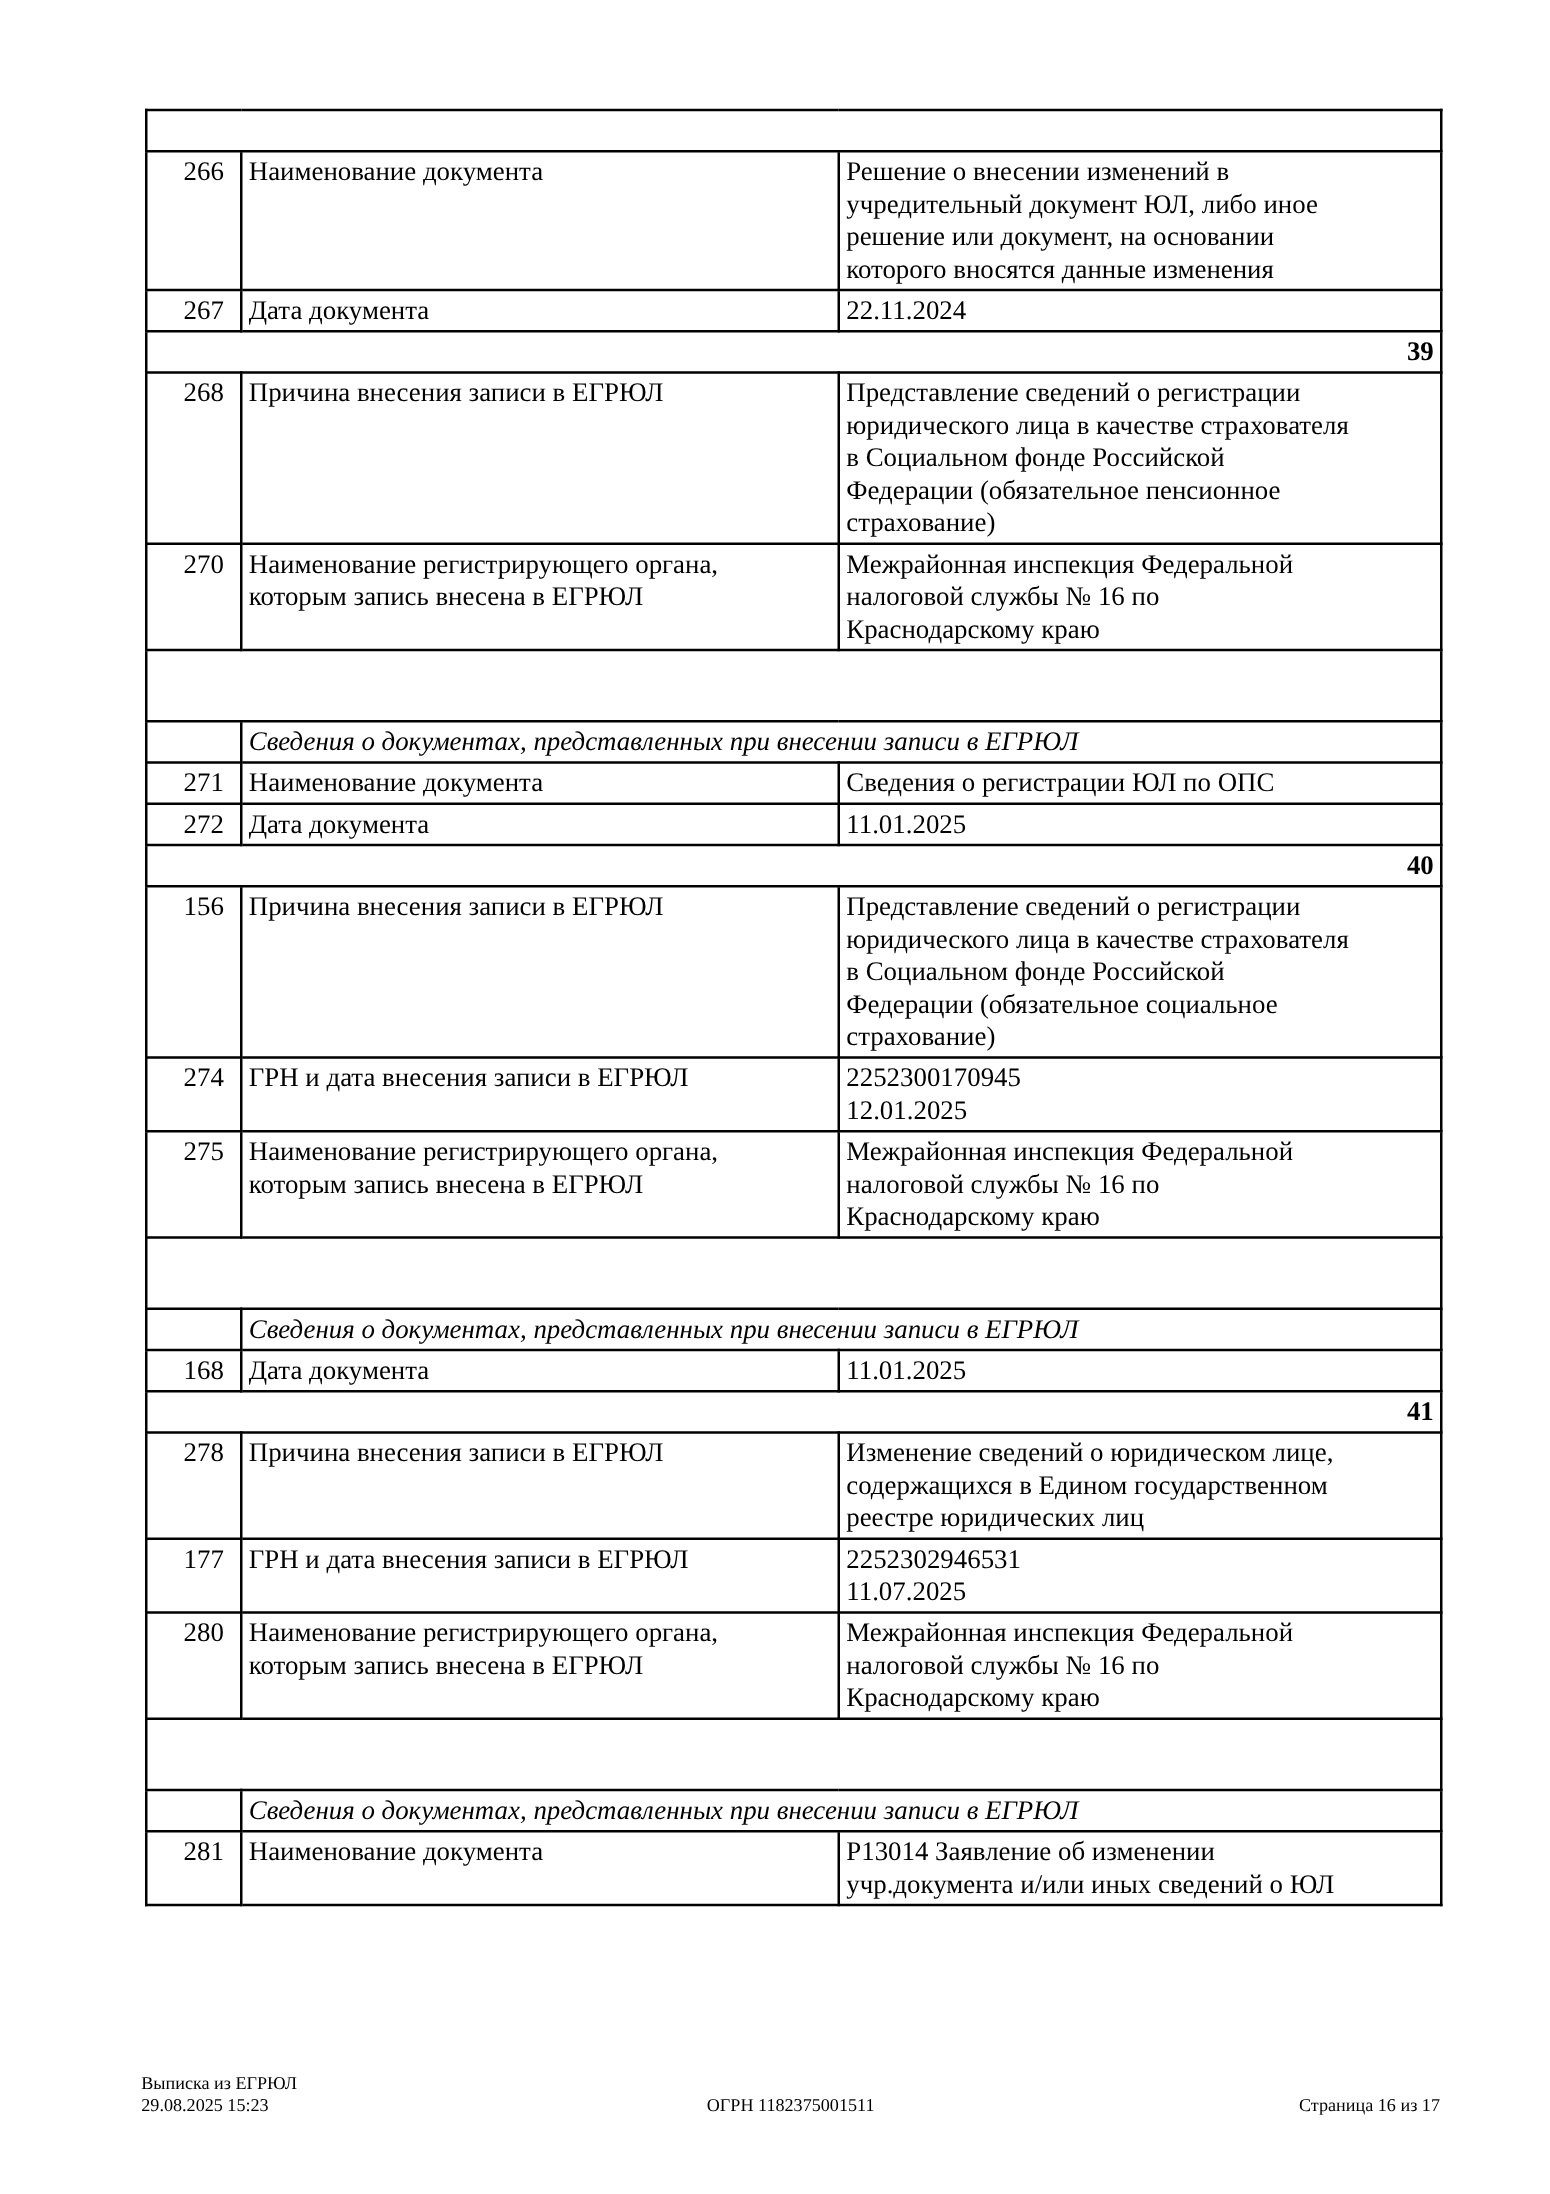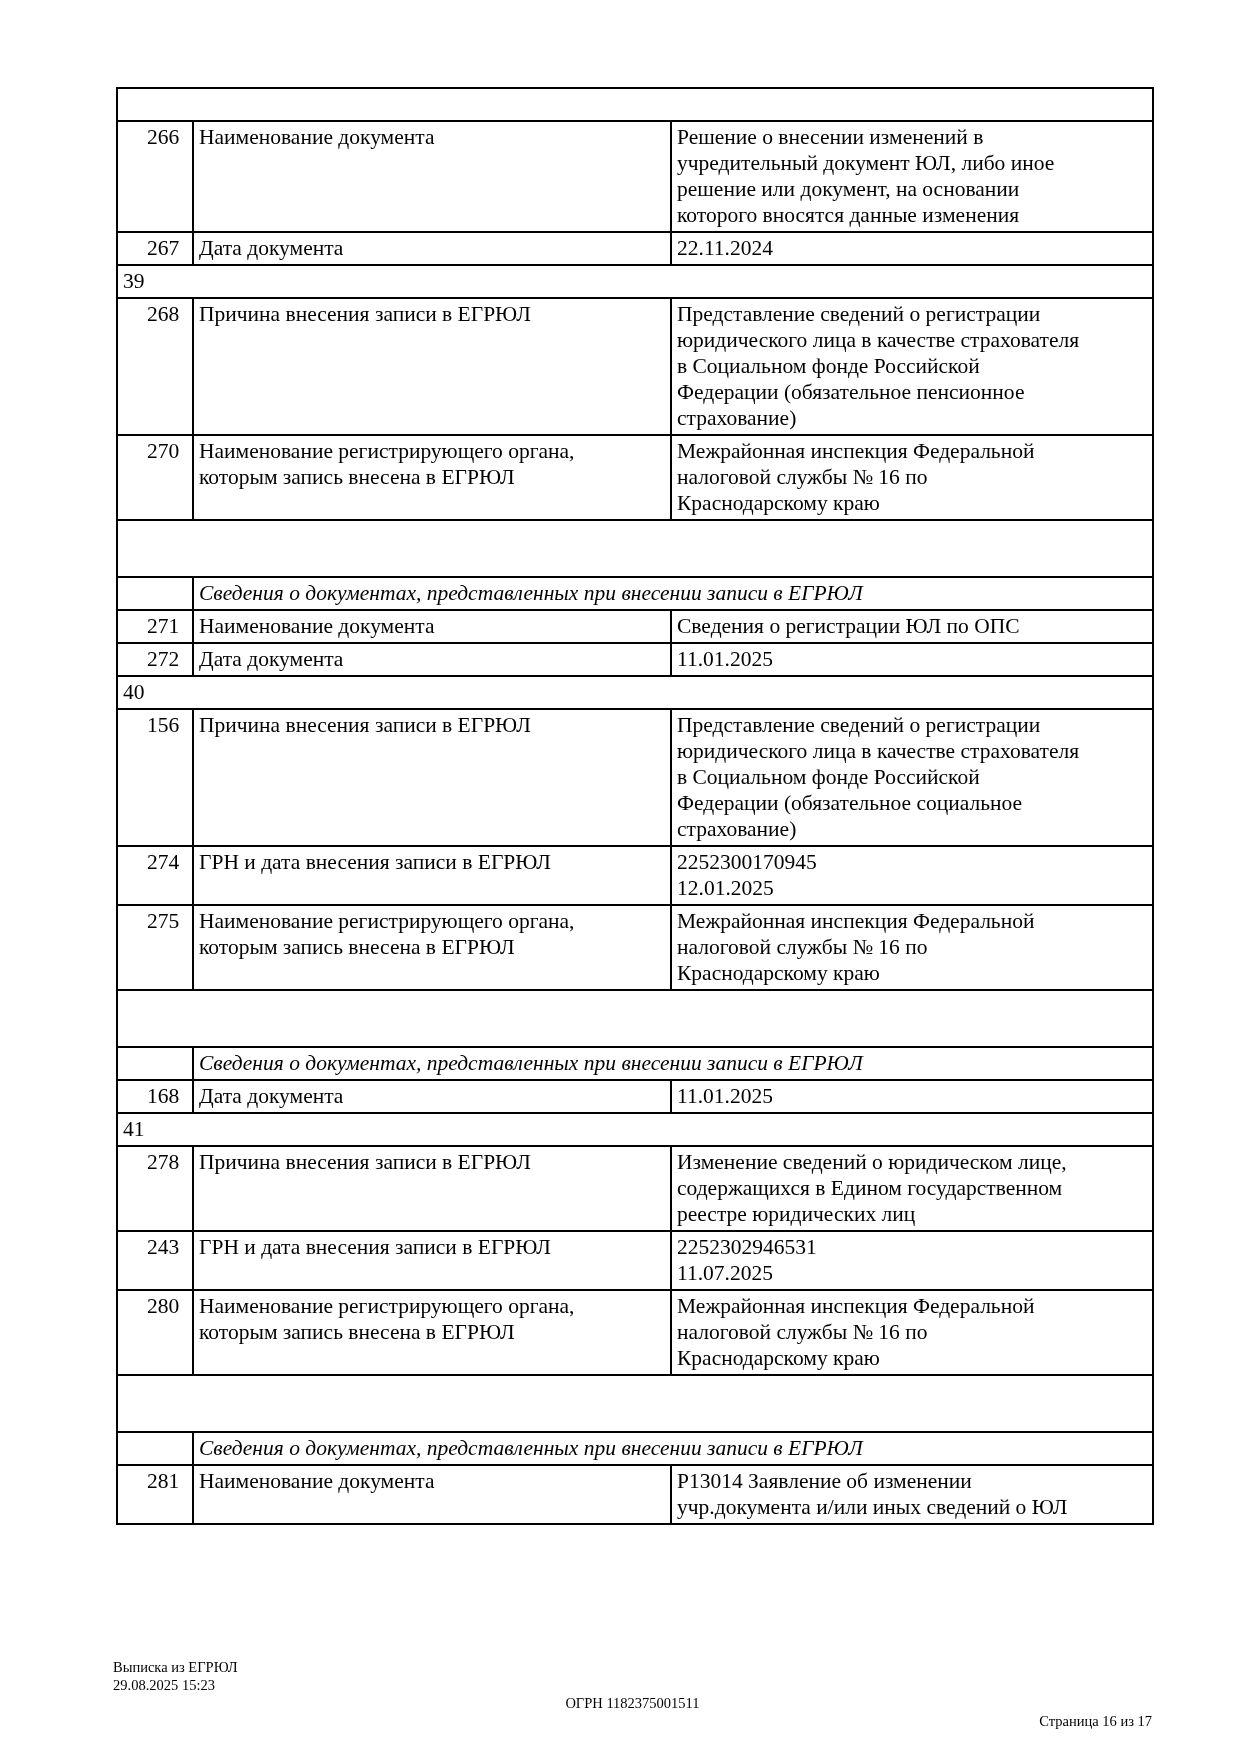--- a/index.html
+++ b/index.html
@@ -32,39 +32,39 @@
     padding: 2px 5px 3px 5px;
     white-space: pre-line;
     overflow-wrap: break-word;
   }
   .egrul-table td.num {
     text-align: center;
     padding-left: 18px;
     padding-right: 2px;
   }
   .egrul-table td.section {
-    text-align: left;
-    font-weight: normal;
+    text-align: right;
+    font-weight: bold;
   }
   .egrul-table td.subheader {
     white-space: normal;
     font-style: italic;
   }
   .egrul-table td.spacer-cell {
     padding: 0;
   }
   .page-footer {
     position: absolute;
     left: 113px;
     top: 1658px;
     width: 1039px;
     display: flex;
+    align-items: flex-end;
     font-size: 14.5px;
     line-height: 18px;
-    flex-direction: column;
   }
   .footer-left  { flex: 1 1 0; text-align: left; }
   .footer-center{ flex: 1 1 0; text-align: center; }
   .footer-right { flex: 1 1 0; text-align: right; }
 </style>
 </head>
 <body>
 
 <table class="egrul-table">
   <colgroup>
@@ -168,21 +168,21 @@
         <td class="section" colspan="3">41</td>
       </tr>
       <tr>
         <td class="num">278</td>
         <td class="label">Причина внесения записи в ЕГРЮЛ</td>
         <td class="value">Изменение сведений о юридическом лице,
 содержащихся в Едином государственном
 реестре юридических лиц</td>
       </tr>
       <tr>
-        <td class="num">243</td>
+        <td class="num">177</td>
         <td class="label">ГРН и дата внесения записи в ЕГРЮЛ</td>
         <td class="value">2252302946531
 11.07.2025</td>
       </tr>
       <tr>
         <td class="num">280</td>
         <td class="label">Наименование регистрирующего органа,
 которым запись внесена в ЕГРЮЛ</td>
         <td class="value">Межрайонная инспекция Федеральной
 налоговой службы № 16 по

